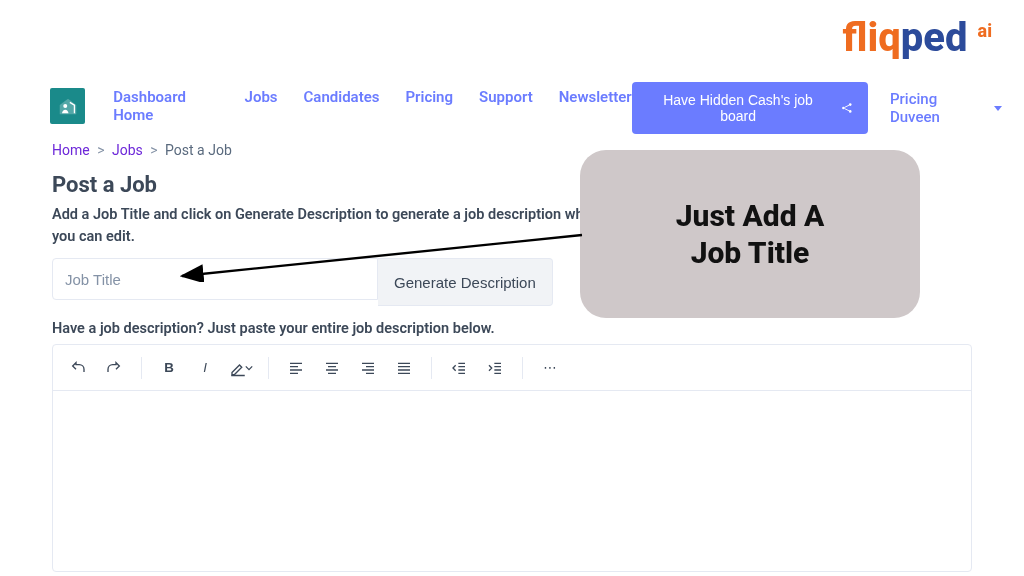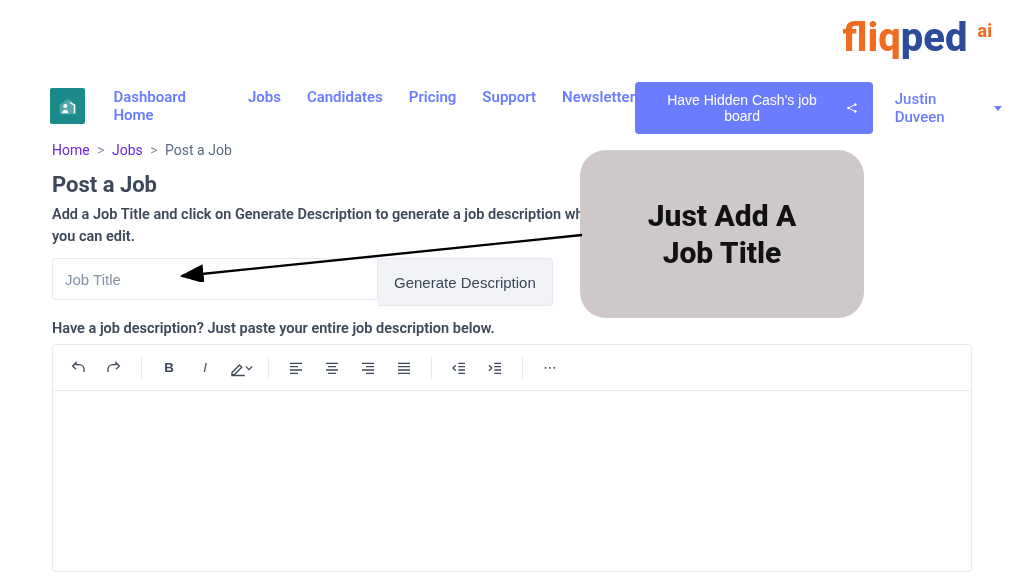--- a/index.html
+++ b/index.html
@@ -43,21 +43,21 @@
   .helper2 { position: absolute; top: 320px; left: 52px; font-size: 14.5px; font-weight: 600; color: #3c4858; }
 
   
   .editor { position: absolute; top: 344px; left: 52px; width: 920px; border: 1px solid #e5e9f2; border-radius: 4px; background: #fff; }
   .ed-tb { height: 46px; border-bottom: 1px solid #e5e9f2; display: flex; align-items: center; padding: 0 10px; gap: 6px; }
   .tb-btn { width: 30px; height: 30px; display: flex; align-items: center; justify-content: center; border: none; background: transparent; color: #3c4858; cursor: pointer; border-radius: 3px; }
   .tb-sep { width: 1px; height: 22px; background: #e5e9f2; margin: 0 6px; }
   .ed-body { height: 180px; padding: 10px; font-size: 14px; color: #3c4858; }
 
   
-  .callout { position: absolute; top: 150px; left: 580px; width: 284px; height: 168px; background: #cfc8c9; border-radius: 26px; display: flex; align-items: center; justify-content: center; text-align: center; }
+  .callout { position: absolute; top: 150px; left: 580px; width: 340px; height: 168px; background: #cfc8c9; border-radius: 26px; display: flex; align-items: center; justify-content: center; text-align: center; }
   .callout .txt { font-size: 30px; font-weight: 800; color: #111; line-height: 1.25; }
   .arrow-svg { position: absolute; top: 232px; left: 176px; width: 410px; height: 50px; pointer-events: none; }
 
   .bold { font-weight: 700; }
   .italic { font-style: italic; }
 </style>
 </head>
 <body>
 <div class="stage">
 
@@ -86,21 +86,21 @@
       <button class="btn-primary">
         <span>Have Hidden Cash's job board</span>
         <svg class="share-ic" viewBox="0 0 24 24">
             <circle cx="6" cy="12" r="2.3" fill="#fff"></circle>
             <circle cx="18" cy="6" r="2.3" fill="#fff"></circle>
             <circle cx="18" cy="18" r="2.3" fill="#fff"></circle>
             <path d="M8 11l8-4M8 13l8 4" stroke="#fff" stroke-width="1.6"></path>
           </svg>
       </button>
       <div class="user-menu">
-        <span>Justin Duveen</span>
+        <span>Pricing Duveen</span>
         <span class="caret"></span>
       </div>
     </div>
   </div>
 
   <div class="crumbs">
     <span class="lnk">Home</span>
     <span class="sep">&gt;</span>
     <span class="lnk">Jobs</span>
     <span class="sep">&gt;</span>

